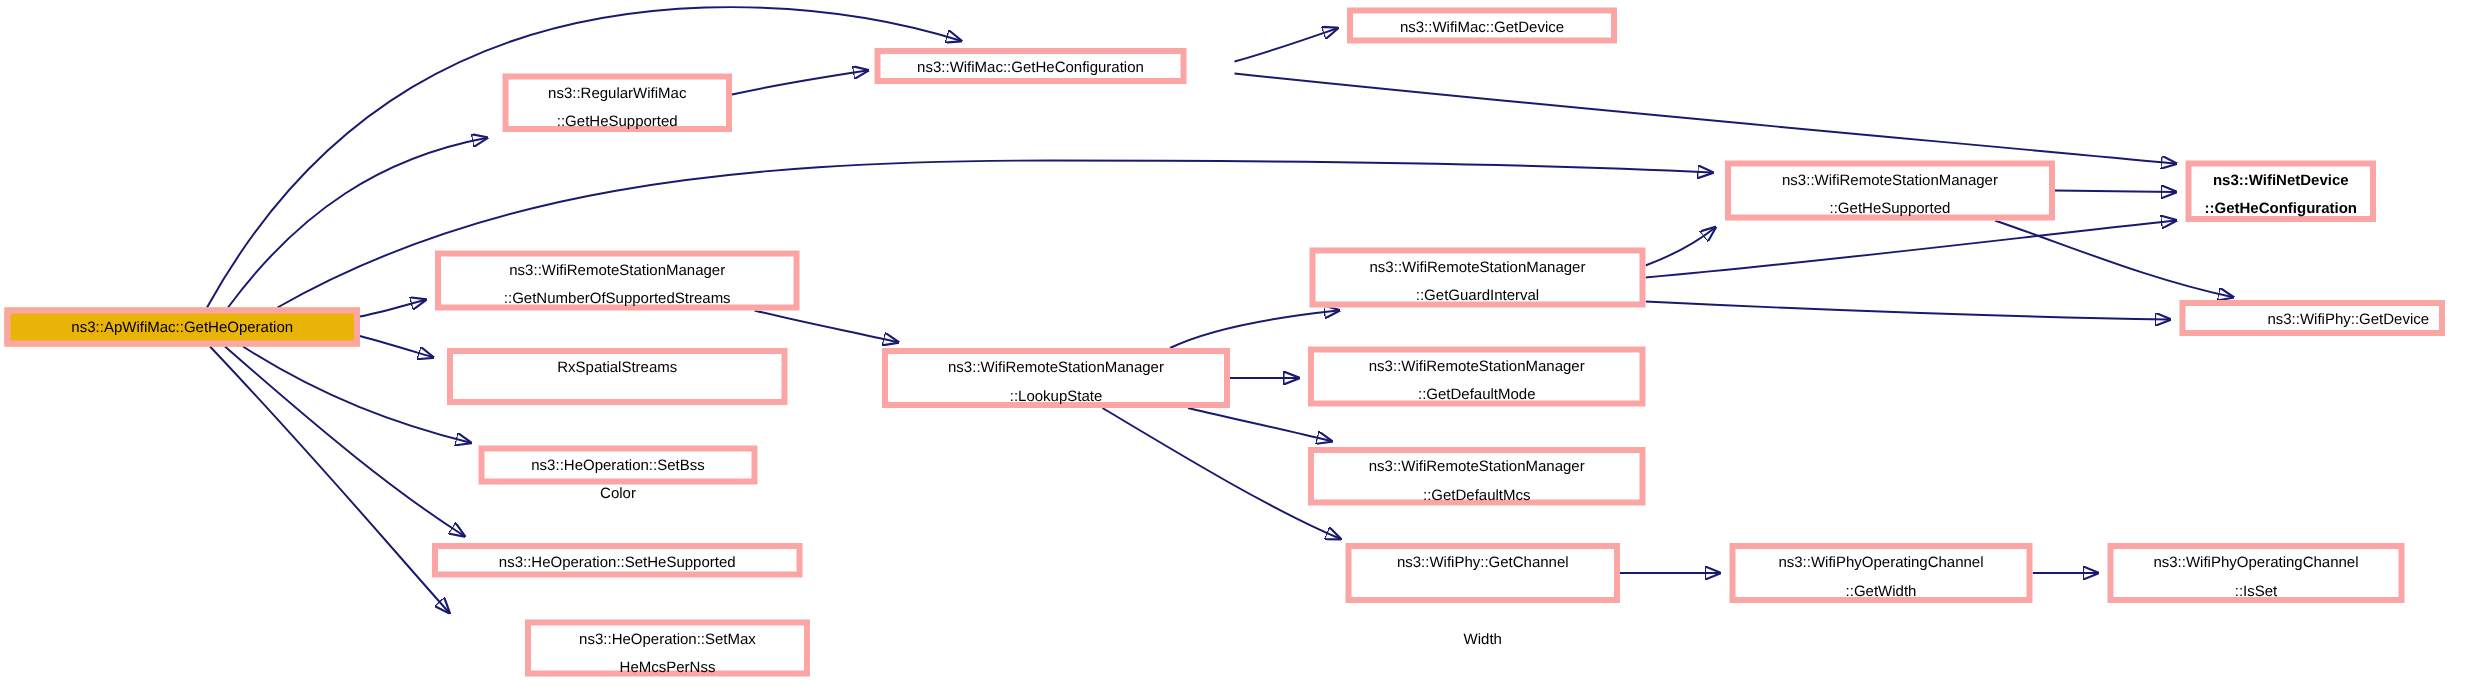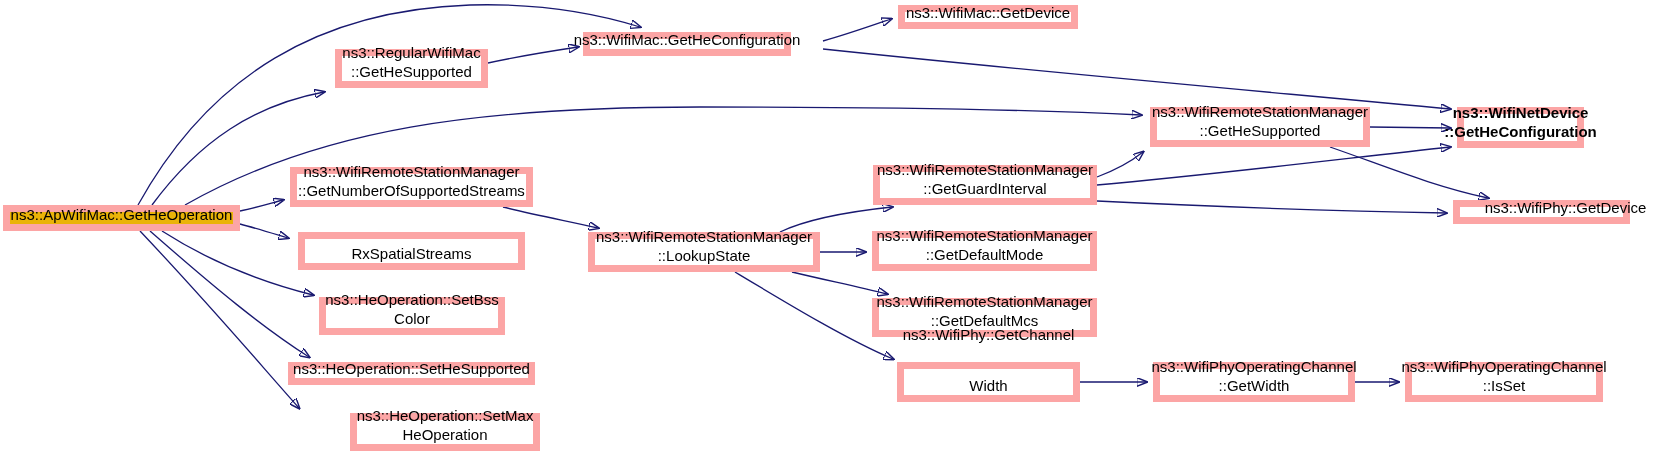--- a/index.html
+++ b/index.html
@@ -8,29 +8,29 @@
     width:1656px;height:460px;
     background:#ffffff;
     font-family:"Liberation Sans", sans-serif;
     overflow:hidden;
   }
   .edges{position:absolute;left:0;top:0;width:1656px;height:460px;}
   .edges path{stroke:#191970;stroke-width:1.3;fill:none;}
   .node{
     position:absolute;
     box-sizing:border-box;
-    border:7px solid #fca5a5;
+    border:4px solid #fca5a5;
     background:#ffffff;
     color:#000000;
     display:flex;
     flex-direction:column;
     align-items:center;
-    justify-content:flex-end;
+    justify-content:flex-start;
     text-align:center;
-    font-size:15px;
+    font-size:10px;
     line-height:19px;
     white-space:nowrap;
     cursor:pointer;
   }
   .node.root{background:#eab308;cursor:default;}
   .node span{display:block;}
 </style>
 </head>
 <body>
 
@@ -100,32 +100,32 @@
 
   <div class="node" style="left:290px;top:167px;width:243px;height:40px;">
     <span>ns3::WifiRemoteStationManager</span>
     <span>::GetNumberOfSupportedStreams</span>
   </div>
 
   <div class="node" style="left:298px;top:232px;width:227px;height:38px;">
     <span>RxSpatialStreams</span>
   </div>
 
-  <div class="node" style="left:319px;top:297px;width:186px;height:38px;">
+  <div class="node" style="left:319px;top:297px;width:186px;height:26px;">
     <span>ns3::HeOperation::SetBss</span>
     <span>Color</span>
   </div>
 
   <div class="node" style="left:288px;top:362px;width:247px;height:23px;">
     <span>ns3::HeOperation::SetHeSupported</span>
   </div>
 
   <div class="node" style="left:315px;top:413px;width:190px;height:38px;margin-left:35px;">
     <span>ns3::HeOperation::SetMax</span>
-    <span>HeOperation</span>
+    <span>HeMcsPerNss</span>
   </div>
 
   <div class="node" style="left:588px;top:232px;width:232px;height:40px;">
     <span>ns3::WifiRemoteStationManager</span>
     <span>::LookupState</span>
   </div>
 
   <div class="node" style="left:873px;top:165px;width:224px;height:40px;">
     <span>ns3::WifiRemoteStationManager</span>
     <span>::GetGuardInterval</span>

